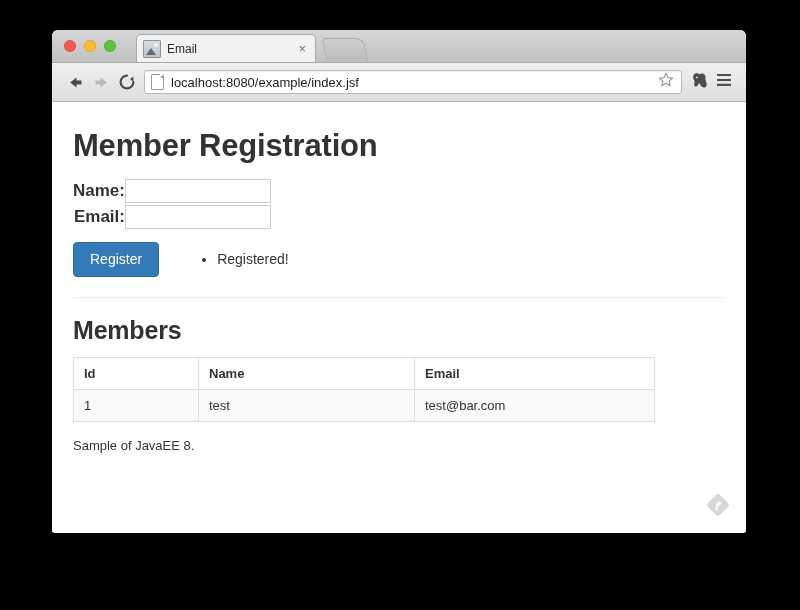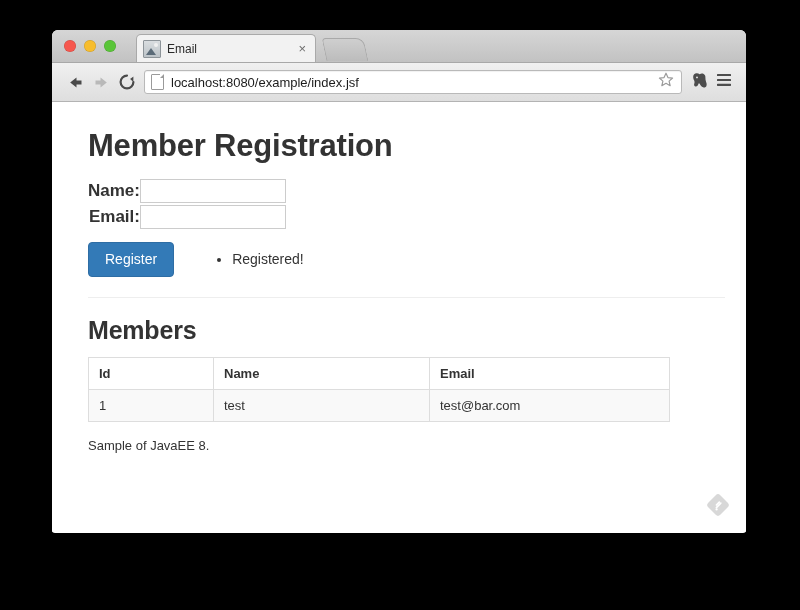--- a/index.html
+++ b/index.html
@@ -193,21 +193,20 @@
     position: relative;
     height: 430px;
     background: #ffffff;
     overflow: hidden;
   }
   #page {
     padding: 26px 21px 0 21px;
     box-sizing: border-box;
     height: 100%;
     position: relative;
-    margin-left: 15px;
   }
 
   h1.page-title {
     font-size: 31px;
     font-weight: bold;
     color: #333333;
     margin: 0 0 14px 0;
     letter-spacing: -0.2px;
   }
   h2.section-title {

